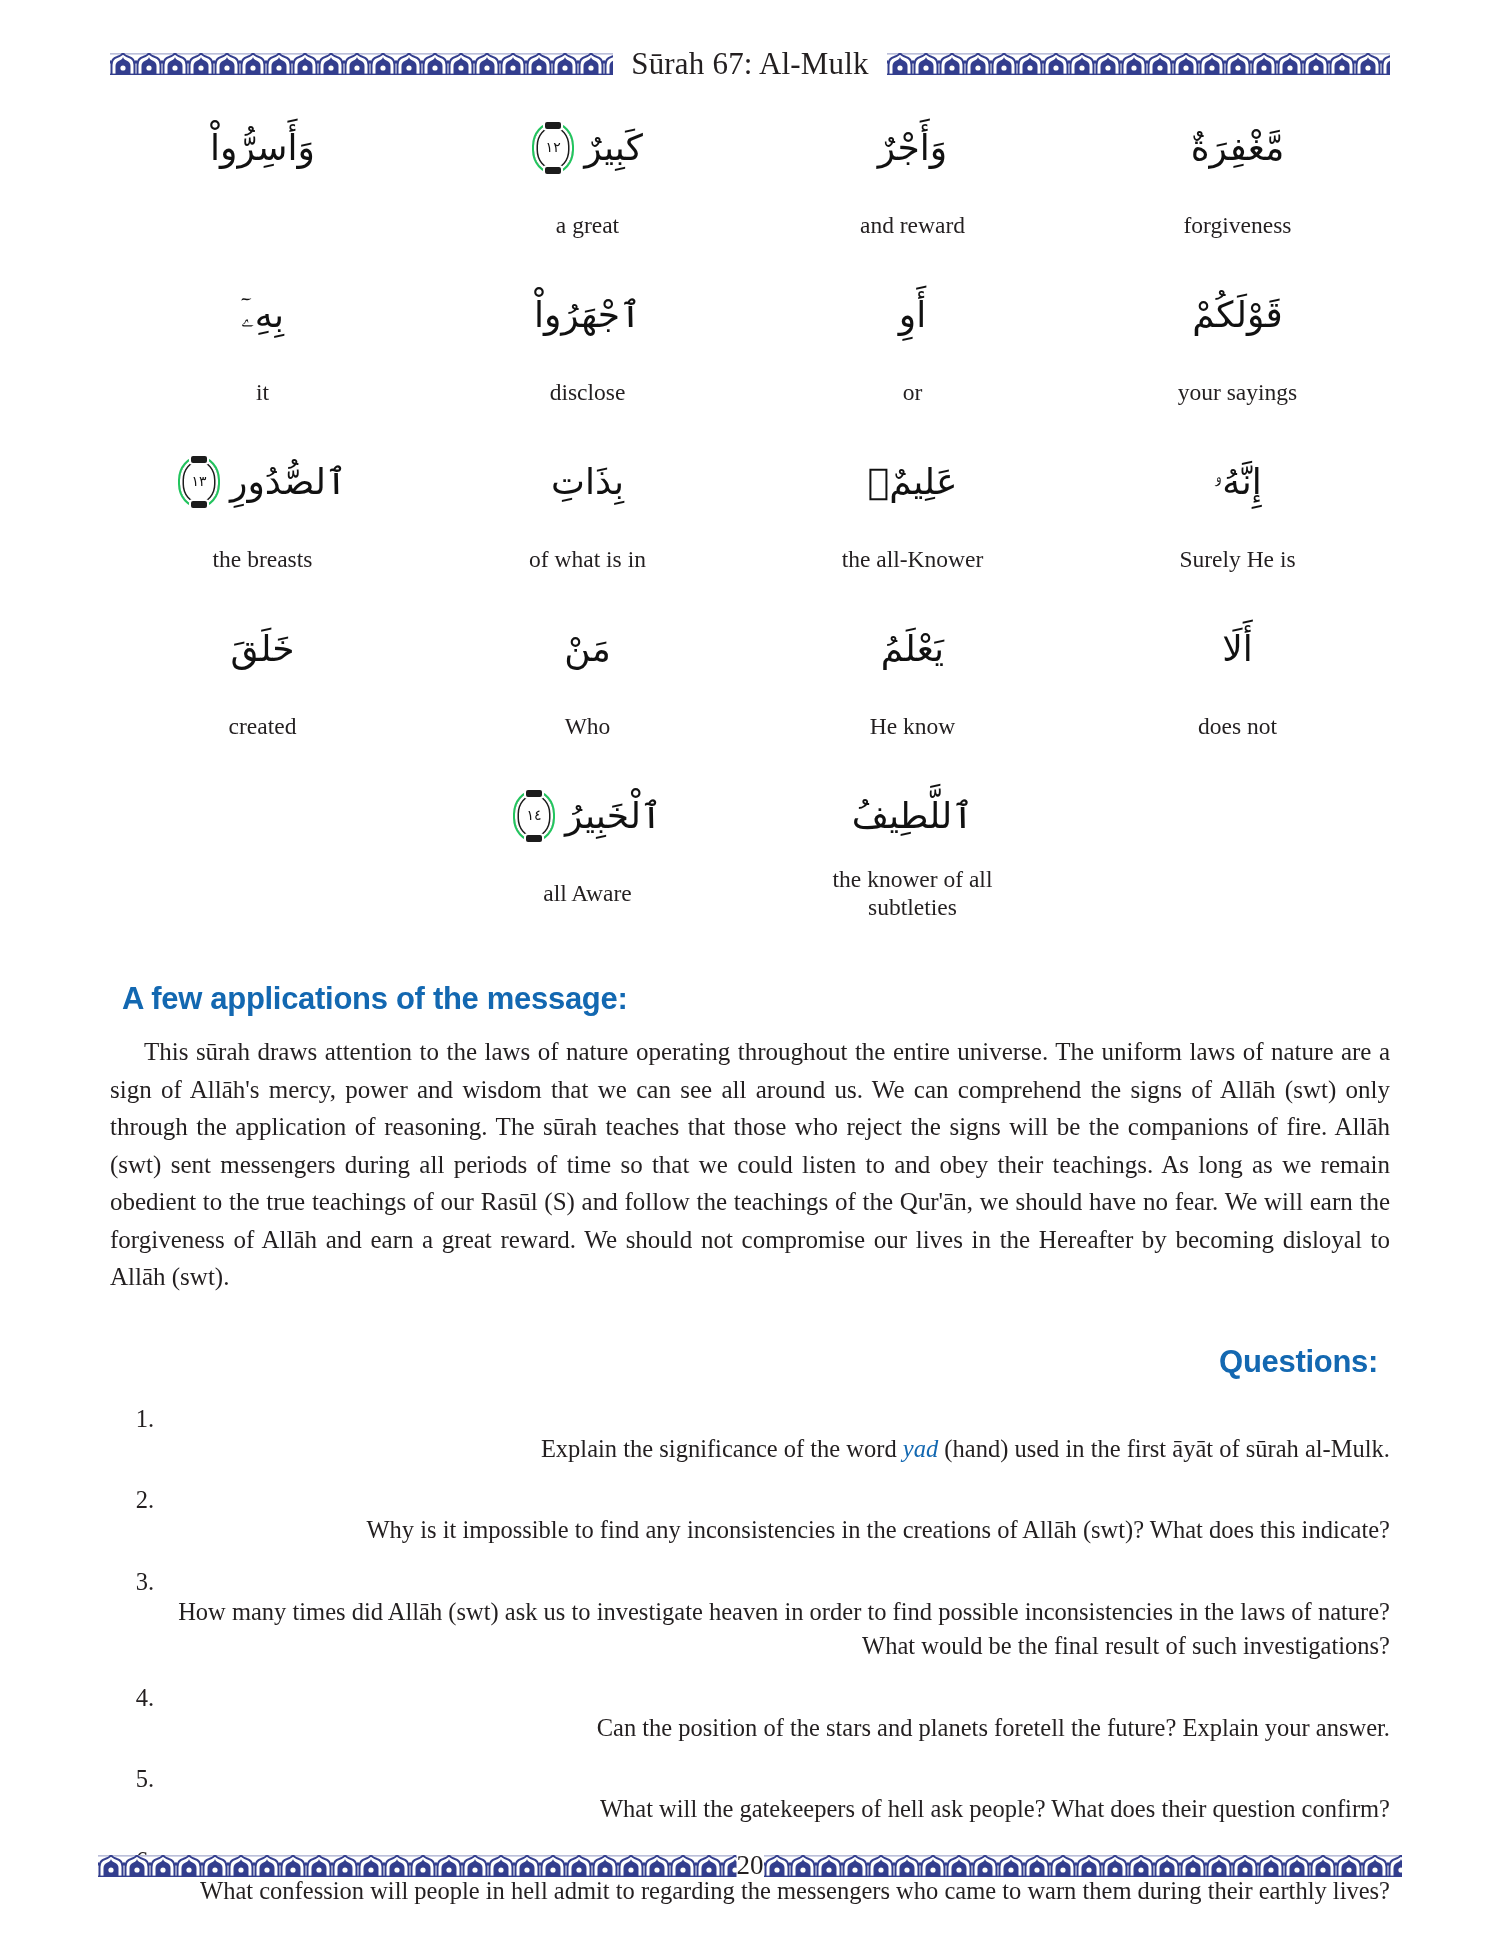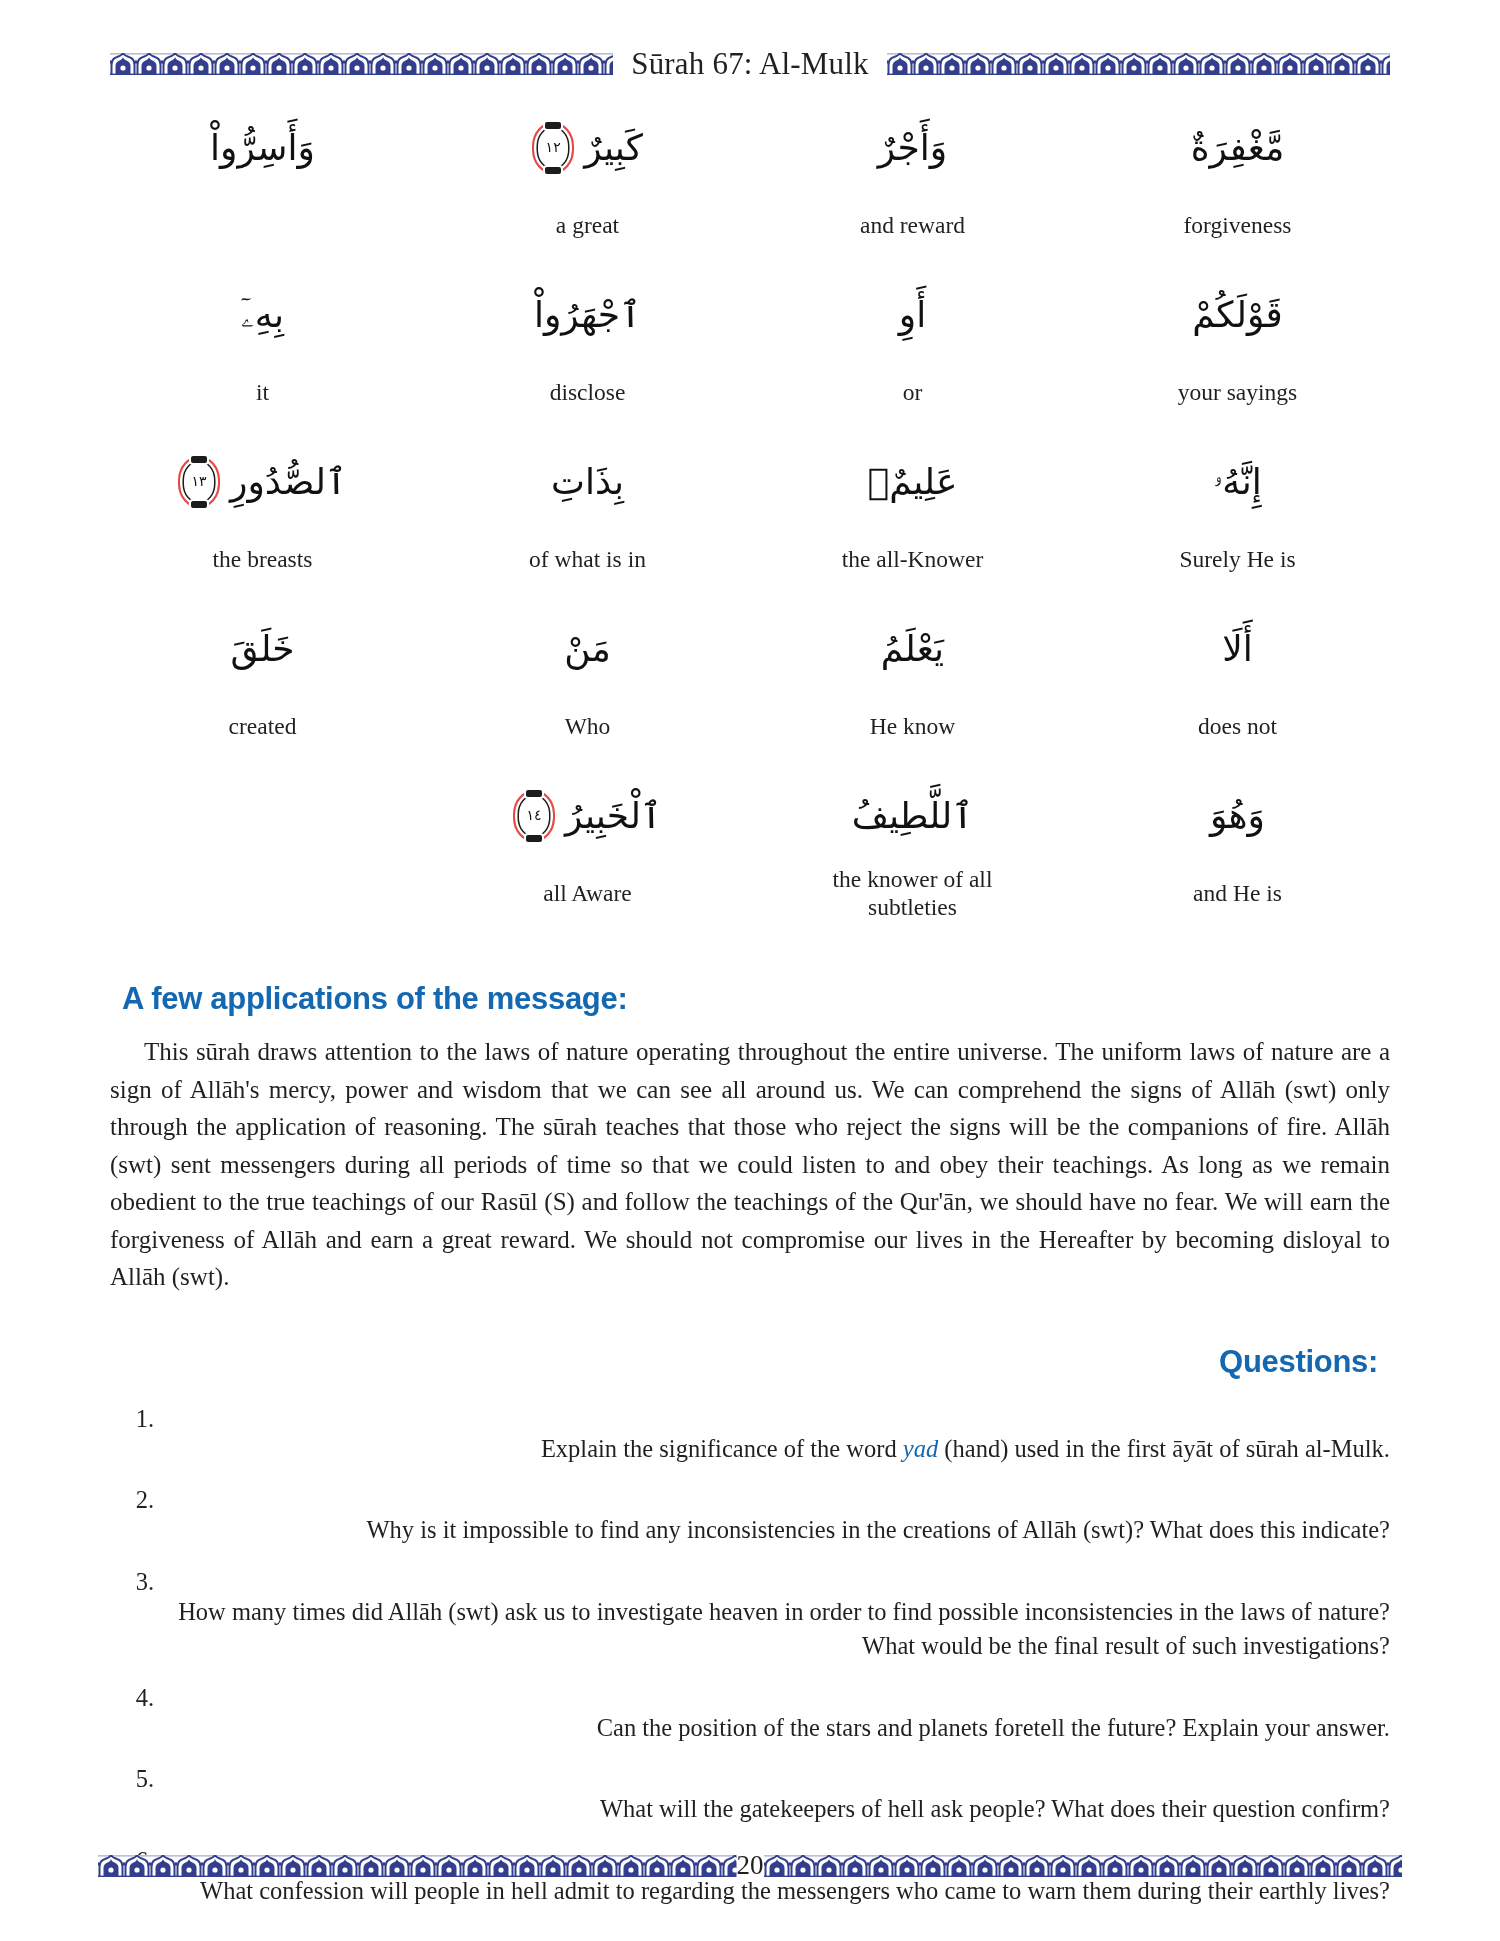--- a/index.html
+++ b/index.html
@@ -18,21 +18,21 @@
   .word-grid{display:grid;grid-template-columns:repeat(4,1fr);padding:0 100px;margin-top:16px;row-gap:8px;}
   .cell{display:flex;flex-direction:column;align-items:center;min-height:159px;}
   .ar{direction:rtl;font-family:"DejaVu Sans",sans-serif;font-size:36px;line-height:1.1;
       height:100px;display:flex;align-items:center;justify-content:center;gap:10px;color:#111;}
   .en{font-size:23.5px;line-height:1.18;text-align:center;max-width:252px;min-height:56px;
       display:flex;align-items:center;justify-content:center;}
 
   
   .ayah-marker{
     flex:none;width:38px;height:48px;background:#fff;position:relative;
-    border:2px solid #ef4444;border-radius:50%/46%;
+    border:2px solid #22c55e;border-radius:50%/46%;
     box-shadow:inset 0 0 0 2.5px #fff, inset 0 0 0 4px #1c1c1c;
     display:inline-flex;align-items:center;justify-content:center;
     font-size:14px;font-family:"DejaVu Sans",sans-serif;color:#111;
   }
   .ayah-marker::before,.ayah-marker::after{
     content:"";position:absolute;left:50%;transform:translateX(-50%);
     width:16px;height:7px;background:#1c1c1c;border:2px solid #fff;border-radius:4px;
   }
   .ayah-marker::before{top:-4px;}
   .ayah-marker::after{bottom:-4px;}
@@ -188,26 +188,20 @@
           <span class="ayah-marker">١٤</span>
         </div>
         <div class="en">all Aware</div>
       </div>
       <div class="cell">
         <div class="ar">
           <span>ٱللَّطِيفُ</span>
         </div>
         <div class="en">the knower of all subtleties</div>
       </div>
-      <div class="cell">
-        <div class="ar">
-          <span>وَهُوَ</span>
-        </div>
-        <div class="en">and He is</div>
-      </div>
     </section>
 
   <section class="applications">
     <h2 class="sec">A few applications of the message:</h2>
     <p>This sūrah draws attention to the laws of nature operating throughout the entire universe. The uniform laws of nature are a sign of  Allāh's mercy, power and wisdom that we can see all around us. We can comprehend the signs of Allāh (swt) only through the application of reasoning. The  sūrah teaches that those who reject the signs will be the companions of fire.  Allāh (swt) sent messengers during all periods of time so that we could listen to and obey their teachings.  As long as we remain obedient to the true teachings of our Rasūl (S) and follow the teachings of the Qur'ān, we should have no fear. We will earn the forgiveness of Allāh and earn a great reward. We should not compromise our lives in the Hereafter by becoming disloyal to Allāh (swt).</p>
   </section>
 
   <section class="questions">
     <h2 class="sec">Questions:</h2>
     <ol class="qlist" id="questions-list">

